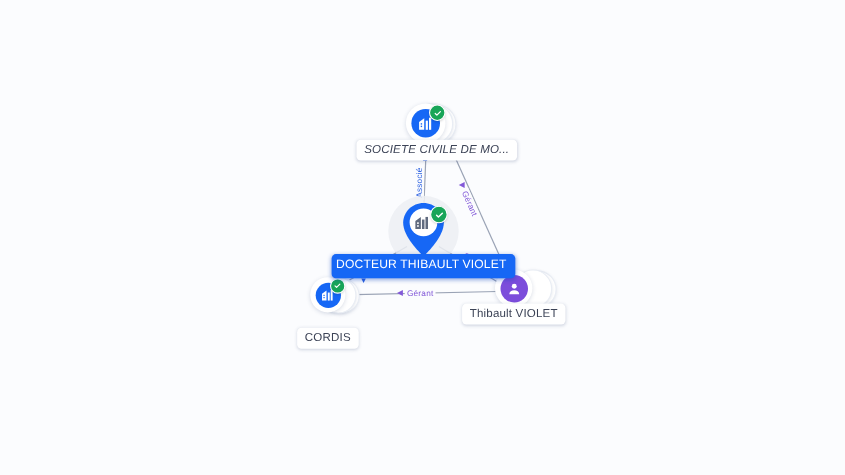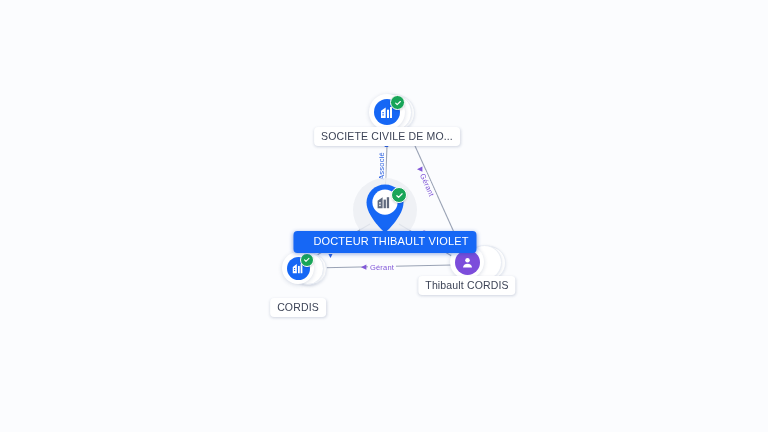--- a/index.html
+++ b/index.html
@@ -77,21 +77,21 @@
     padding: 3px 7px 4px 7px;
     box-shadow: 0 1px 3px rgba(40,60,110,0.20);
     transform: translateX(-50%);
     line-height: 1.15;
   }
   .node-label.selected {
     background: #1667f5;
     color: #ffffff;
     font-size: 11px;
     box-shadow: 0 1px 4px rgba(20,70,190,0.45);
-    padding: 4px 8px 5px 20px;
+    padding: 4px 8px 5px 4px;
   }
   
   .halo {
     position: absolute;
     border-radius: 50%;
     background: #eceef3;
     opacity: .85;
   }
   .pin {
     position: absolute;
@@ -161,21 +161,21 @@
           <rect x="5.2" y="12" width="1.9" height="1.9" fill="#1667f5"></rect>
           <rect x="5.2" y="15.4" width="1.9" height="1.9" fill="#1667f5"></rect>
         </svg>
       </div>
     </div>
     <div class="check-badge" style="left:3px; top:-17px; width:13px; height:13px;">
       <svg width="8" height="8" viewBox="0 0 24 24" aria-hidden="true">
         <path d="M5 12.5l4.5 4.5L19 7.5" stroke="#ffffff" stroke-width="3.4" fill="none" stroke-linecap="round" stroke-linejoin="round"></path>
       </svg>
     </div>
-    <div class="node-label" style="left:0px; top:15px;">SOCIETE CIVILE DE MO...</div>
+    <div class="node-label" style="left:10px; top:15px;font-style:italic;">SOCIETE CIVILE DE MO...</div>
   </div>
 
   <div class="node" style="left:298px; top:268px;">
     <div class="stack" style="left:-3px; top:-15px; width:30px; height:30px;"></div>
     <div class="stack" style="left:-7px; top:-16px; width:31px; height:31px;"></div>
     <div class="icon-wrap" style="left:-16px; top:-16px; width:32px; height:32px;">
       <div class="icon-circle" style="width:23px; height:23px; background:#1667f5;">
         <svg width="14" height="14" viewBox="0 0 24 24" aria-hidden="true">
           <path d="M3 21V10.2L10 5.2V21H3z" fill="#ffffff"></path>
           <rect x="12" y="8.5" width="3" height="12.5" fill="#ffffff"></rect>
@@ -197,21 +197,21 @@
     <div class="stack" style="left:5px; top:-16px; width:32px; height:32px;"></div>
     <div class="stack" style="left:0px; top:-17px; width:33px; height:33px;"></div>
     <div class="icon-wrap" style="left:-17px; top:-17px; width:34px; height:34px;">
       <div class="icon-circle" style="width:25px; height:25px; background:#7c4ddb;">
         <svg width="15" height="15" viewBox="0 0 24 24" aria-hidden="true">
           <circle cx="12" cy="8.4" r="3.6" fill="#ffffff"></circle>
           <path d="M4.8 20c0-3.9 3.2-6 7.2-6s7.2 2.1 7.2 6z" fill="#ffffff"></path>
         </svg>
       </div>
     </div>
-    <div class="node-label" style="left:0px; top:14px;">Thibault CORDIS</div>
+    <div class="node-label" style="left:0px; top:14px;">Thibault VIOLET</div>
   </div>
 
   <div class="node" style="left:385px; top:212px;">
     <div class="halo" style="left:-32px; top:-34px; width:64px; height:64px;"></div>
     <div class="pin" style="left:-21px; top:-29px;">
       <svg width="42" height="52" viewBox="0 0 42 52" aria-hidden="true">
         <path d="M21 1.5c-10.2 0-18.5 8.1-18.5 18.1 0 12.6 15.3 27.4 17.5 29.4.6.5 1.4.5 2 0
                  2.2-2 17.5-16.8 17.5-29.4C39.5 9.6 31.2 1.5 21 1.5z" fill="#1667f5"></path>
         <circle cx="21" cy="19.2" r="12.6" fill="#ffffff"></circle>
         <g>

